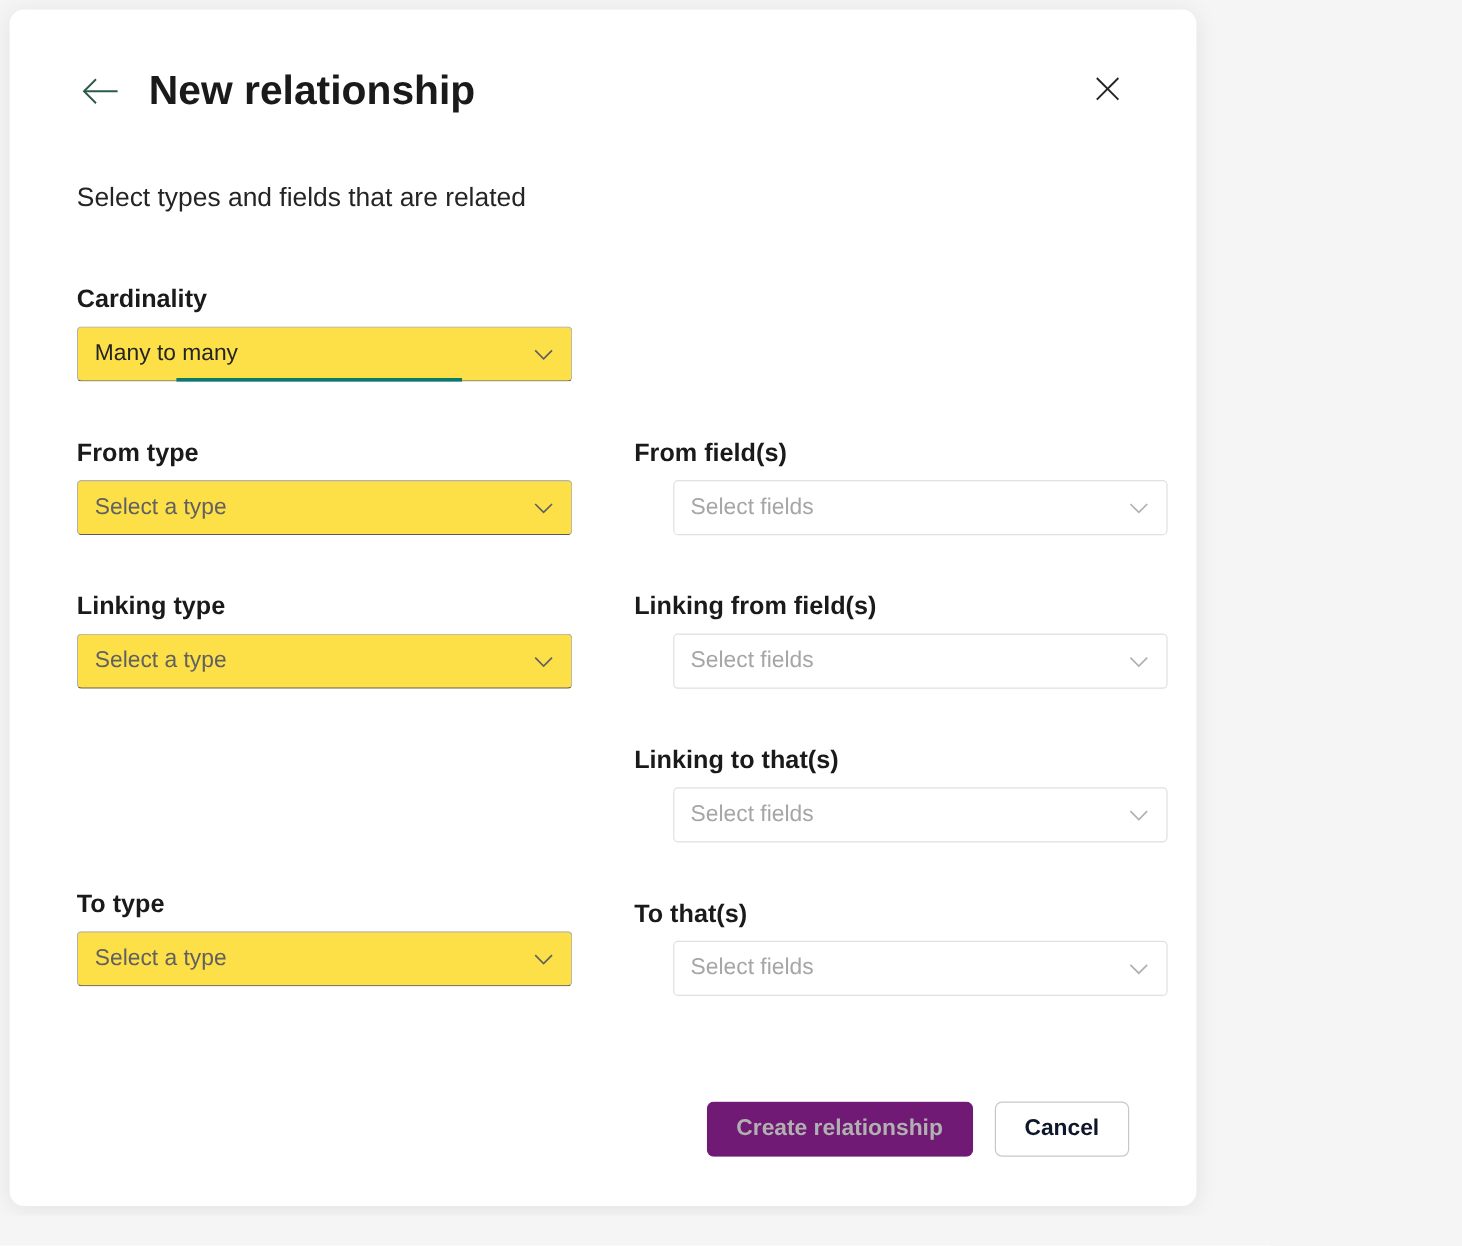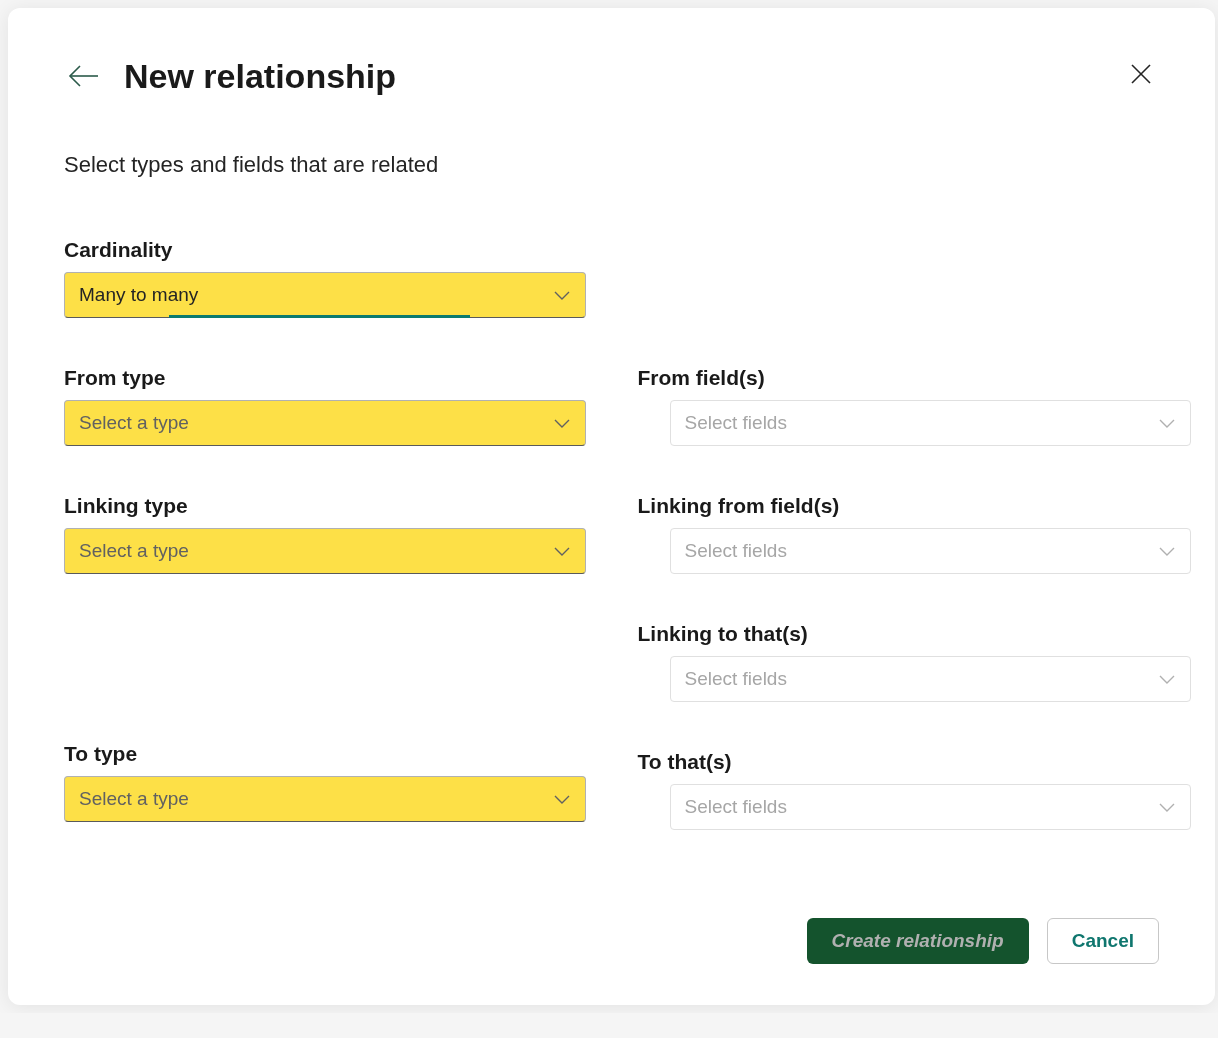--- a/index.html
+++ b/index.html
@@ -3,21 +3,21 @@
   <meta charset="utf-8">
   <style>
     * { box-sizing: border-box; margin: 0; padding: 0; }
     body {
       font-family: "Segoe UI", -apple-system, BlinkMacSystemFont, sans-serif;
       background: #f5f5f5;
       color: #242424;
       padding: 8px;
     }
     .dialog {
-      width: 1207px;
+      width: 989px;
       background: #fff;
       border-radius: 12px;
       box-shadow: 0 2px 20px rgba(0,0,0,0.08);
       padding: 48px 56px 41px 56px;
       position: relative;
     }
     .header {
       display: flex;
       align-items: center;
       gap: 20px;
@@ -131,29 +131,28 @@
       border-radius: 6px;
       font-size: 19px;
       font-weight: 600;
       display: flex;
       align-items: center;
       justify-content: center;
       cursor: pointer;
       border: 1px solid transparent;
     }
     .btn-primary {
-      background: #14532d;
+      background: #701a75;
       color: #b0b0b0;
       cursor: default;
-      font-style: italic;
     }
     .btn-secondary {
       background: #fff;
       border: 1px solid #c7c7c7;
-      color: #0f766e;
+      color: #0f172a;
     }
   </style>
 </head>
 <body>
 
 <div class="dialog">
 
   <div class="header">
     <div class="back-btn">
       <svg width="32" height="24" viewBox="0 0 32 24" fill="none" stroke="#2b5a4a" stroke-width="1.6">

